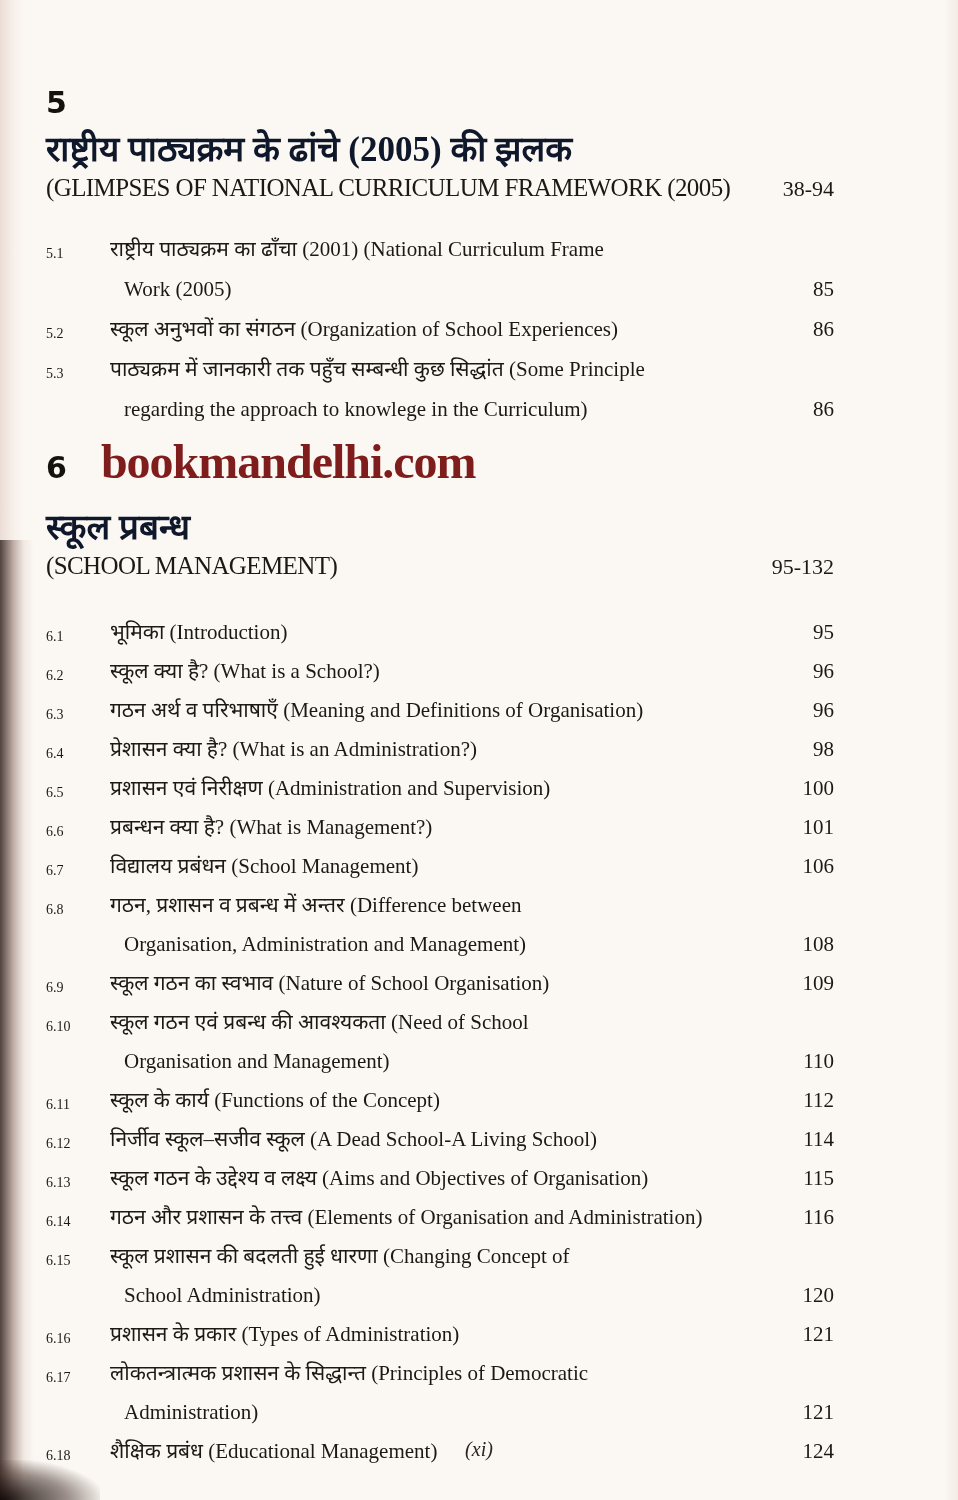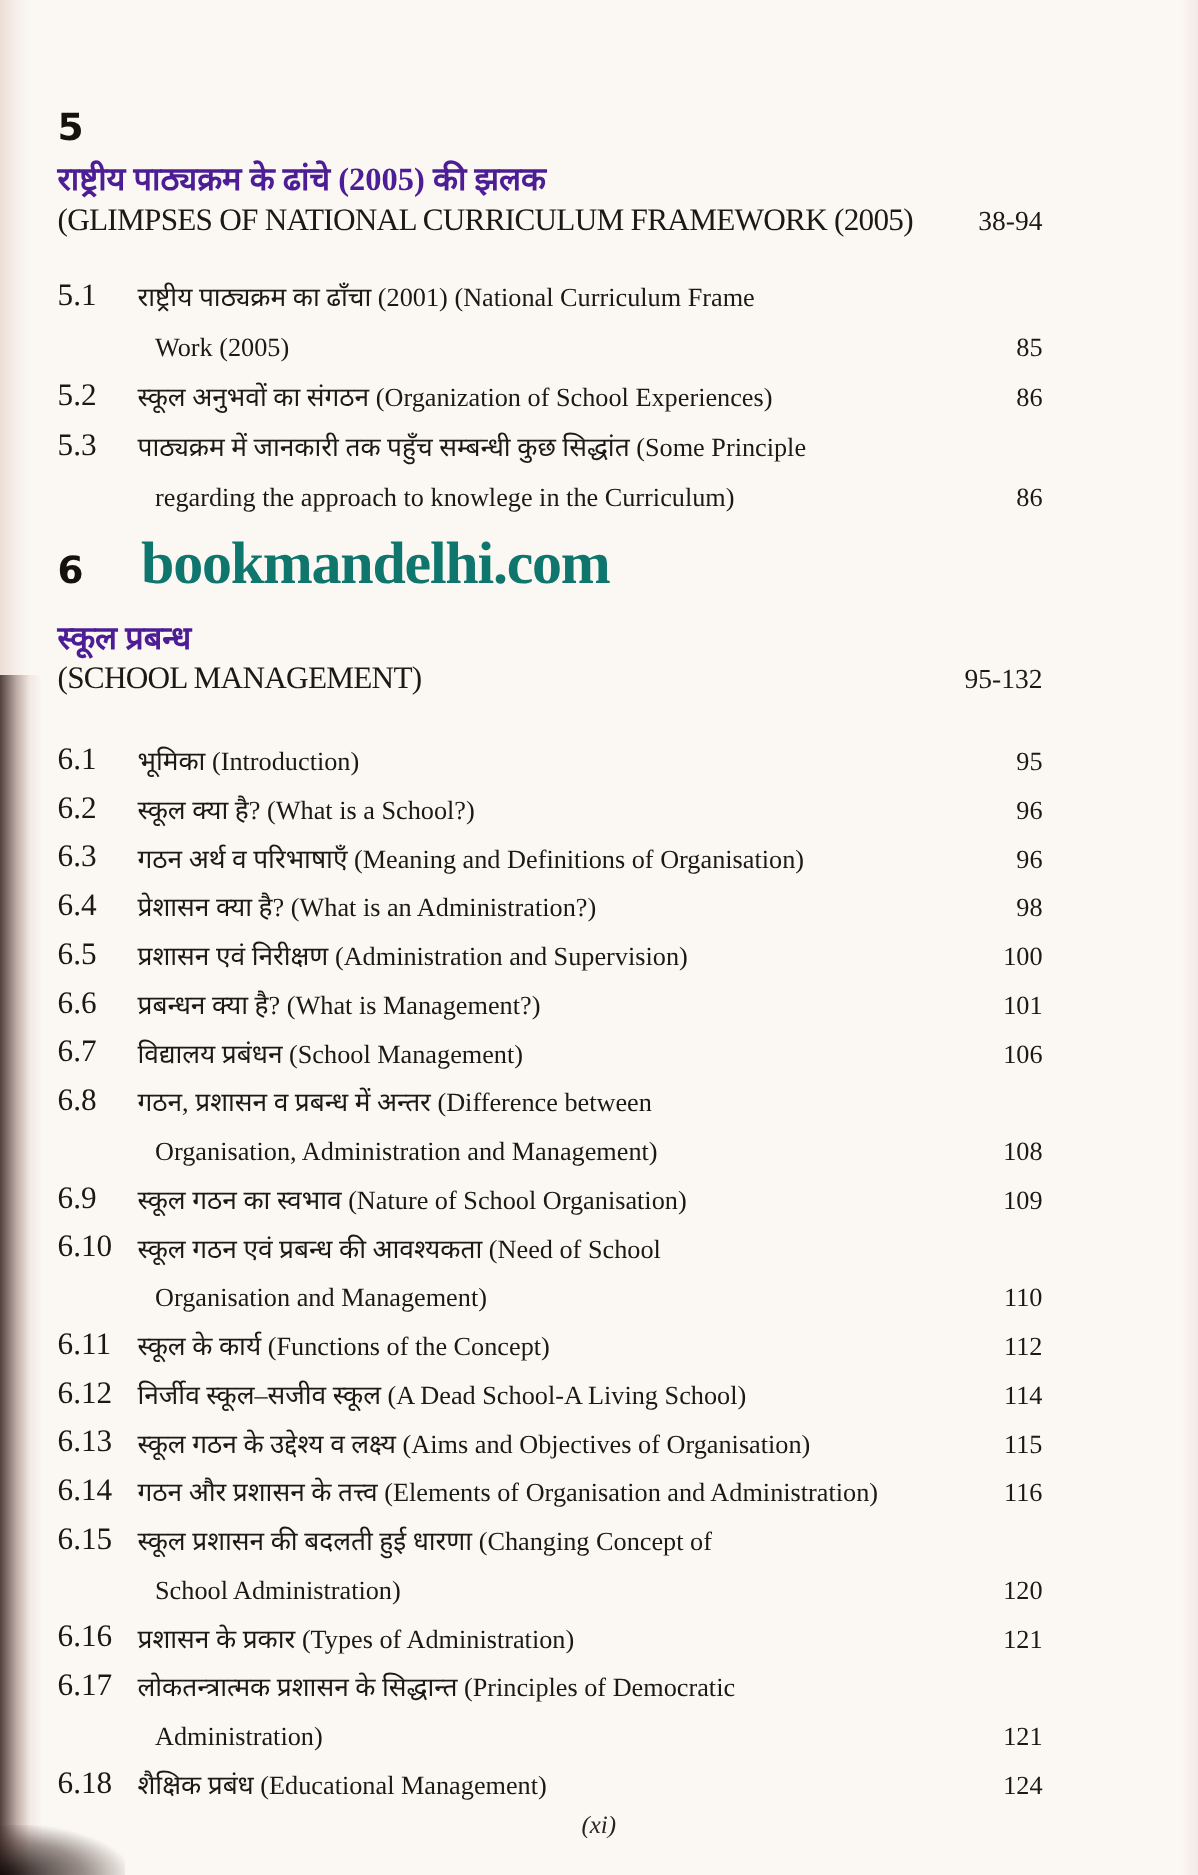--- a/index.html
+++ b/index.html
@@ -19,40 +19,40 @@
     background:linear-gradient(to right, rgba(52,34,30,0.85), rgba(112,74,66,0.42) 40%, rgba(190,150,140,0.16) 70%, rgba(0,0,0,0));}
   .corner-shadow{position:absolute;left:0;bottom:0;width:100px;height:40px;
     background:radial-gradient(ellipse at 0% 100%, rgba(18,10,8,0.95) 0%, rgba(60,40,35,0.5) 48%, rgba(0,0,0,0) 75%);}
   .right-tint{position:absolute;right:0;top:0;bottom:0;width:14px;
     background:linear-gradient(to left, rgba(205,175,165,0.18), rgba(0,0,0,0));}
 
   .content{position:absolute;left:46px;top:88px;width:788px;}
 
   .chnum{font-family:"DejaVu Sans", sans-serif;font-weight:bold;font-size:30px;line-height:1;color:#15120e;}
   .ch5-num{display:block;margin-bottom:10px;}
-  .hin-title{font-size:26px;font-weight:bold;line-height:1.25;color:#4c1d95;}
+  .hin-title{font-size:35px;font-weight:bold;line-height:1.25;color:#0f172a;}
   .eng-row{display:flex;align-items:baseline;margin-top:2px;text-align:right;}
   .eng-title{font-size:25px;letter-spacing:-0.6px;white-space:nowrap;}
   .pg-range{margin-left:auto;font-size:22px;}
 
   .items{margin-top:20px;}
   .tline{display:flex;align-items:flex-end;height:40px;}
   .ch6 .tline{height:39px;}
-  .num{width:64px;font-size:25px;flex:0 0 64px;}
+  .num{width:64px;font-size:14px;flex:0 0 64px;}
   .ttl{font-size:21px;white-space:nowrap;}
   .indent{padding-left:14px;}
   .pg{margin-left:auto;font-size:21px;padding-left:10px;}
 
   .ch6-head{margin-top:16px;}
   .wm-row{display:flex;align-items:baseline;}
-  .watermark{font-size:48px;font-weight:bold;letter-spacing:-1px;margin-left:46px;line-height:1;color:#0f766e;}
+  .watermark{font-size:48px;font-weight:bold;letter-spacing:-1px;margin-left:34px;line-height:1;color:#7f1d1d;}
   .ch6-head .hin-title{margin-top:20px;}
   .ch6 .items{margin-top:26px;}
 
-  .footer{position:absolute;left:0;right:0;bottom:28px;text-align:center;
+  .footer{position:absolute;left:0;right:0;bottom:39px;text-align:center;
     font-style:italic;font-size:20px;color:#2a2420;}
 </style>
 </head>
 <body>
 
 <div class="page">
   <div class="gutter-top"></div>
   <div class="gutter"></div>
   <div class="corner-shadow"></div>
   <div class="right-tint"></div>

